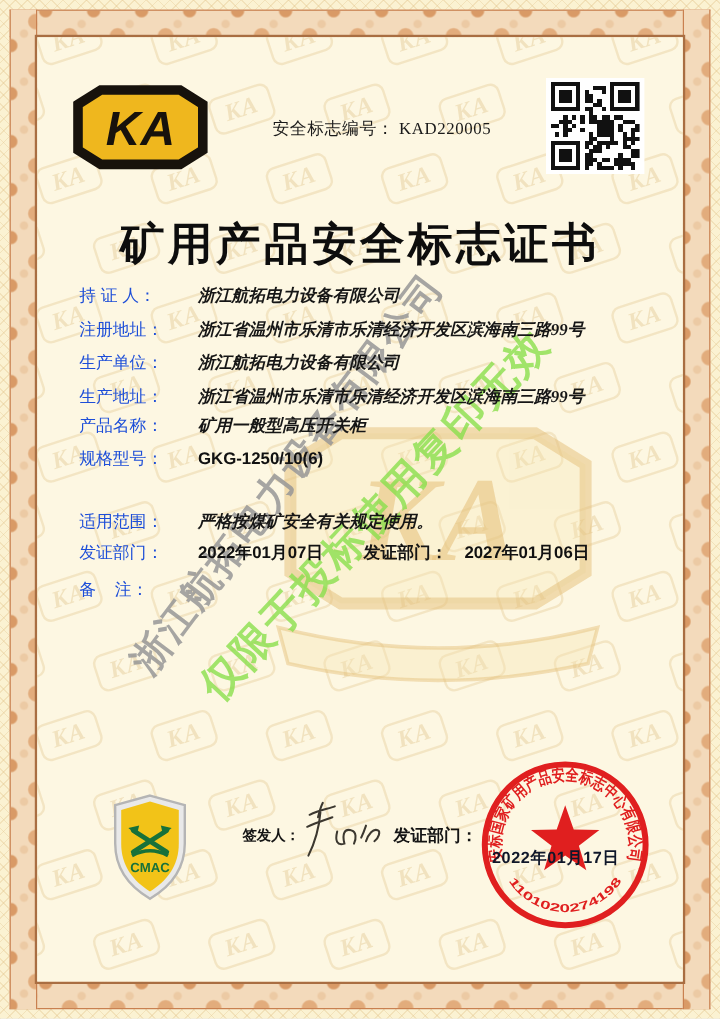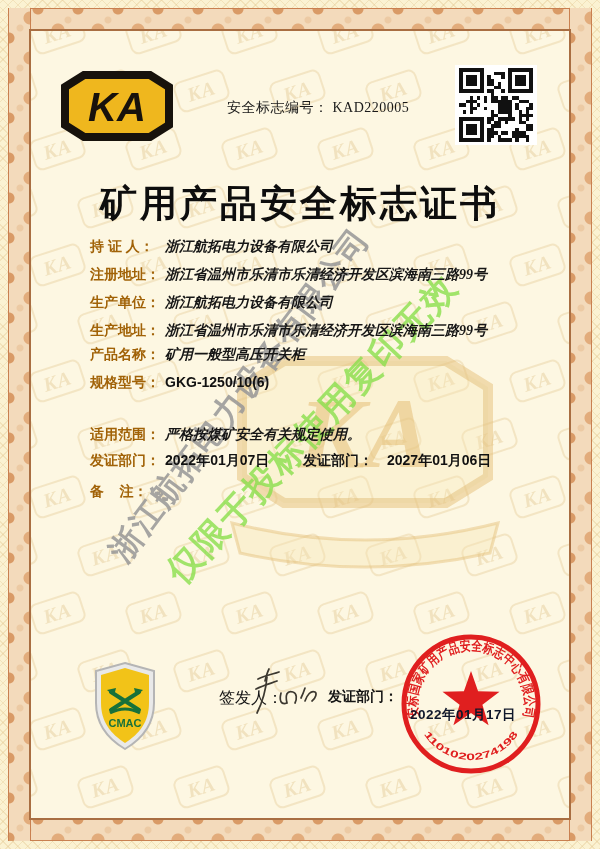--- a/index.html
+++ b/index.html
@@ -65,35 +65,35 @@
              color:#1a1a1a; letter-spacing:.5px; }
   .qr-box { position:absolute; left:424px; top:34px; width:82px; height:80px; background:#fff; }
   .qr-box svg { position:absolute; left:4px; top:3px; }
 
   .title { position:absolute; left:0; top:148px; width:100%; text-align:center;
            font-family:"Liberation Serif", serif; font-weight:900; font-size:37px;
            letter-spacing:3px; color:#0d0d0d; }
 
   
   .row { position:absolute; left:0; width:100%; height:22px; }
-  .lab { position:absolute; left:35px; font-weight:bold; font-size:14px; color:#a16207;
-         white-space:pre;margin-left:24px; }
+  .lab { position:absolute; left:35px; font-weight:normal; font-size:14px; color:#1d4ed8;
+         white-space:pre; }
   .val { position:absolute; left:134px; font-size:14px; white-space:nowrap; }
   .kai { font-family:"Liberation Serif", serif; font-weight:bold; font-style:italic; color:#161616; }
   .hei { font-family:"Liberation Sans", sans-serif; font-weight:bold; color:#111; }
   .lab2 { position:absolute; left:272px; font-weight:bold; font-size:14px; }
   .val2 { position:absolute; left:356px; }
 
   .para { position:absolute; left:33px; top:535px; width:476px;
           font-family:"Liberation Serif", serif; font-weight:bold; font-size:13.5px;
           line-height:19px; text-indent:2em; text-align:justify; color:#101010; }
 
   
   .cmac { position:absolute; left:61px; top:630px; width:66px; height:90px; }
-  .issuer-label { position:absolute; left:188px; top:657px; font-weight:normal; font-size:16px; }
+  .issuer-label { position:absolute; left:171px; top:657px; font-weight:bold; font-size:12px; }
   .signature { position:absolute; left:217px; top:632px; width:78px; height:58px; }
   .dept-label { position:absolute; left:297px; top:657px; font-weight:bold; font-size:14px; }
   .stamp { position:absolute; left:367px; top:600px; width:146px; height:146px; }
   .stamp-date { position:absolute; left:379px; top:675px; font-weight:bold; font-size:13.5px;
                 color:#0f172a; letter-spacing:.5px;text-align:right; }
 </style>
 </head>
 <body>
 
 <div class="page">

